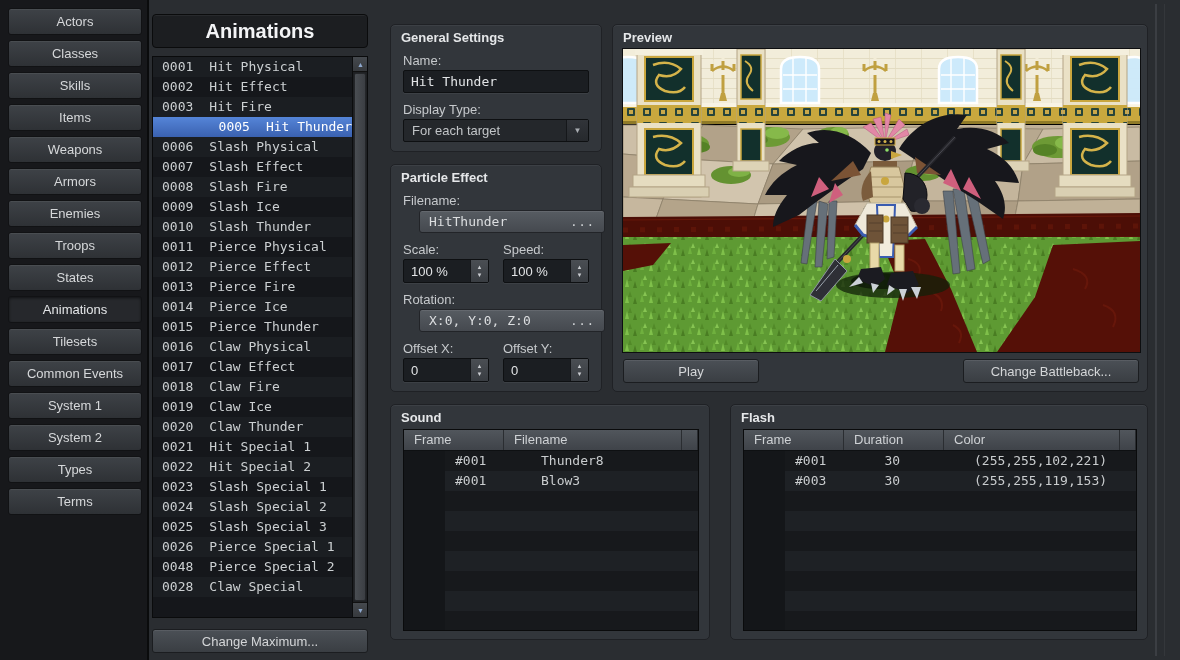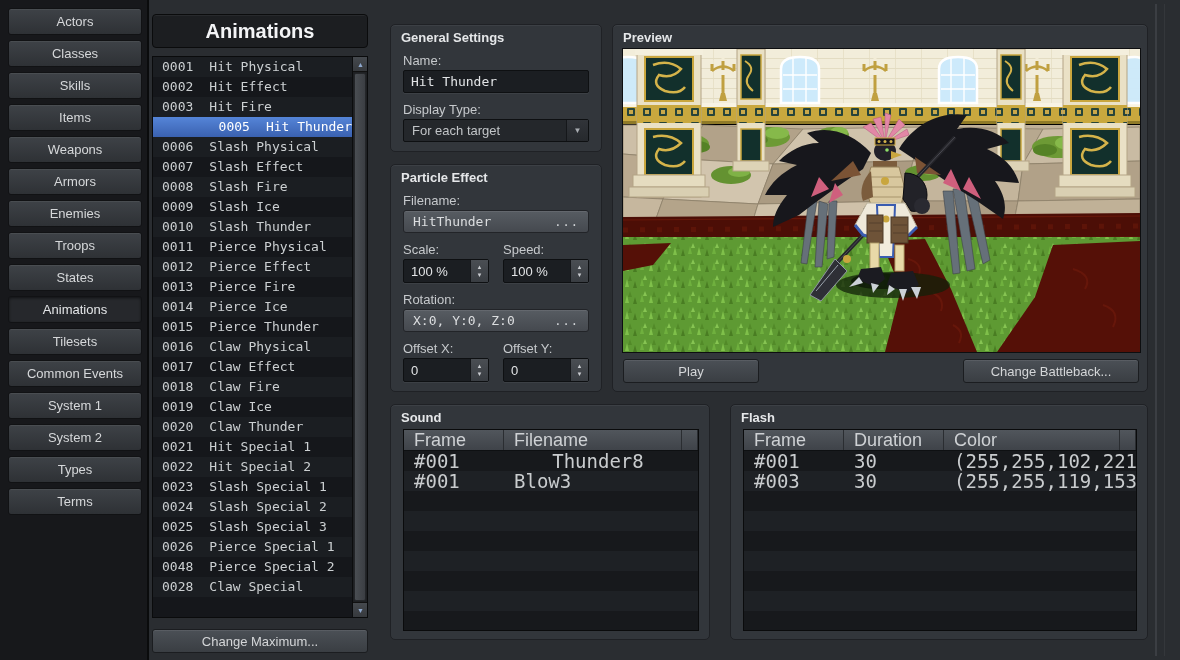--- a/index.html
+++ b/index.html
@@ -131,42 +131,42 @@
     border-left:1px solid #15171a;
     display:flex; flex-direction:column; align-items:center; justify-content:center;
     color:#c9ccd0; font-size:6px; line-height:8px;
   }
   .field-btn {
     position:absolute;
     background:linear-gradient(#575c62,#45494f);
     border:1px solid #222428; border-radius:3px;
     box-shadow: inset 0 1px 0 rgba(255,255,255,.08);
     color:#dcdee0; font-size:13px;
-    display:flex; align-items:center; padding:0 9px;
+    display:flex; align-items:center; padding:0 9px;margin-left:16px;
   }
   .ellip { margin-left:auto; font-size:12px; letter-spacing:1px; color:#d2d5d8; }
 
   
   .table {
     position:absolute; background:#141619;
     border:1px solid #0a0b0c; overflow:hidden;
   }
   .thead {
     display:flex; height:21px;
     background:linear-gradient(#51565c,#3f4349);
     border-bottom:1px solid #0e1012;
-    color:#ced1d4; font-size:18px;
+    color:#ced1d4; font-size:13px;
   }
   .th {
     padding-left:10px; line-height:20px;
     border-right:1px solid #2a2d31;
   }
   .trow {
     display:flex; height:20px; line-height:20px;
-    font-family:"DejaVu Sans Mono", monospace; font-size:19px; color:#c9ccce;
+    font-family:"DejaVu Sans Mono", monospace; font-size:13px; color:#c9ccce;margin-left:41px;
   }
   .tbody .trow:nth-child(odd)  { background:#17191c; }
   .tbody .trow:nth-child(even) { background:#1e2125; }
   .td { padding-left:10px; white-space:nowrap; }
 
   
   #preview-img {
     position:absolute; left:9px; top:23px; width:519px; height:305px;
     border:1px solid #0d0e10; background:#000;
   }
@@ -589,21 +589,21 @@
   <div class="group-title">Sound</div>
   <div class="table" id="sound-table" style="left:12px; top:24px; width:296px; height:202px;">
       <div class="thead">
         <div class="th" style="width: 100px;">Frame</div>
         <div class="th" style="width: 178px;">Filename</div>
         <div class="th" style="width: 16px;"></div>
       </div>
       <div class="tbody">
         <div class="trow">
           <div class="td" style="width: 100px;">#001</div>
-          <div class="td" style="width: 178px; text-align: center;">Thunder8</div>
+          <div class="td" style="width: 178px;">Thunder8</div>
           <div class="td" style="width: 16px;"></div>
         </div>
         <div class="trow">
           <div class="td" style="width: 100px;">#001</div>
           <div class="td" style="width: 178px;">Blow3</div>
           <div class="td" style="width: 16px;"></div>
         </div>
         <div class="trow">
           <div class="td" style="width: 100px;"></div>
           <div class="td" style="width: 178px;"></div>

